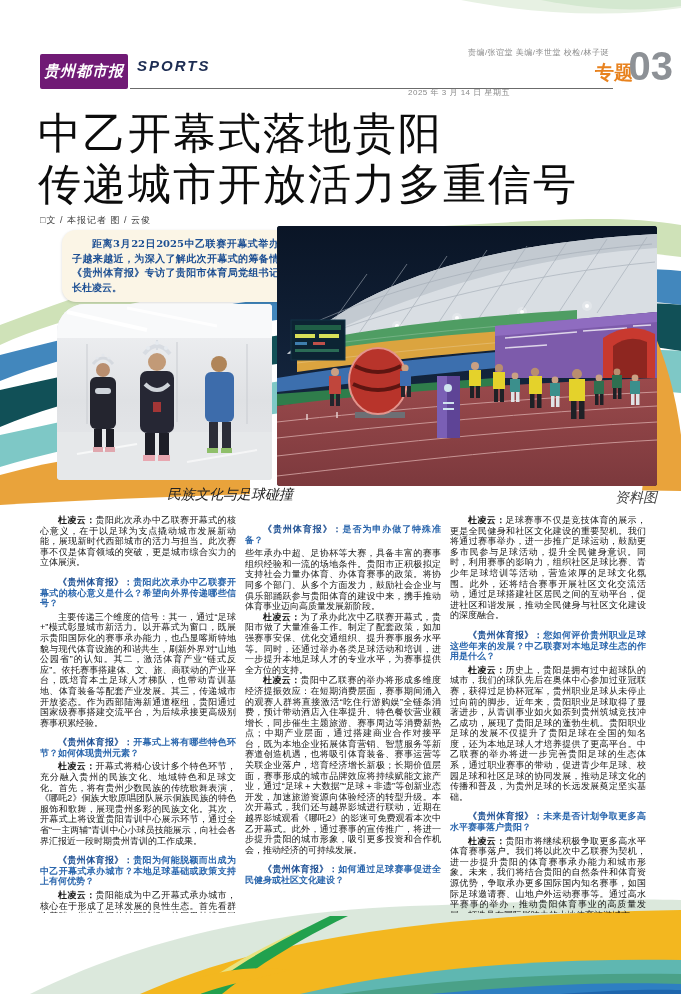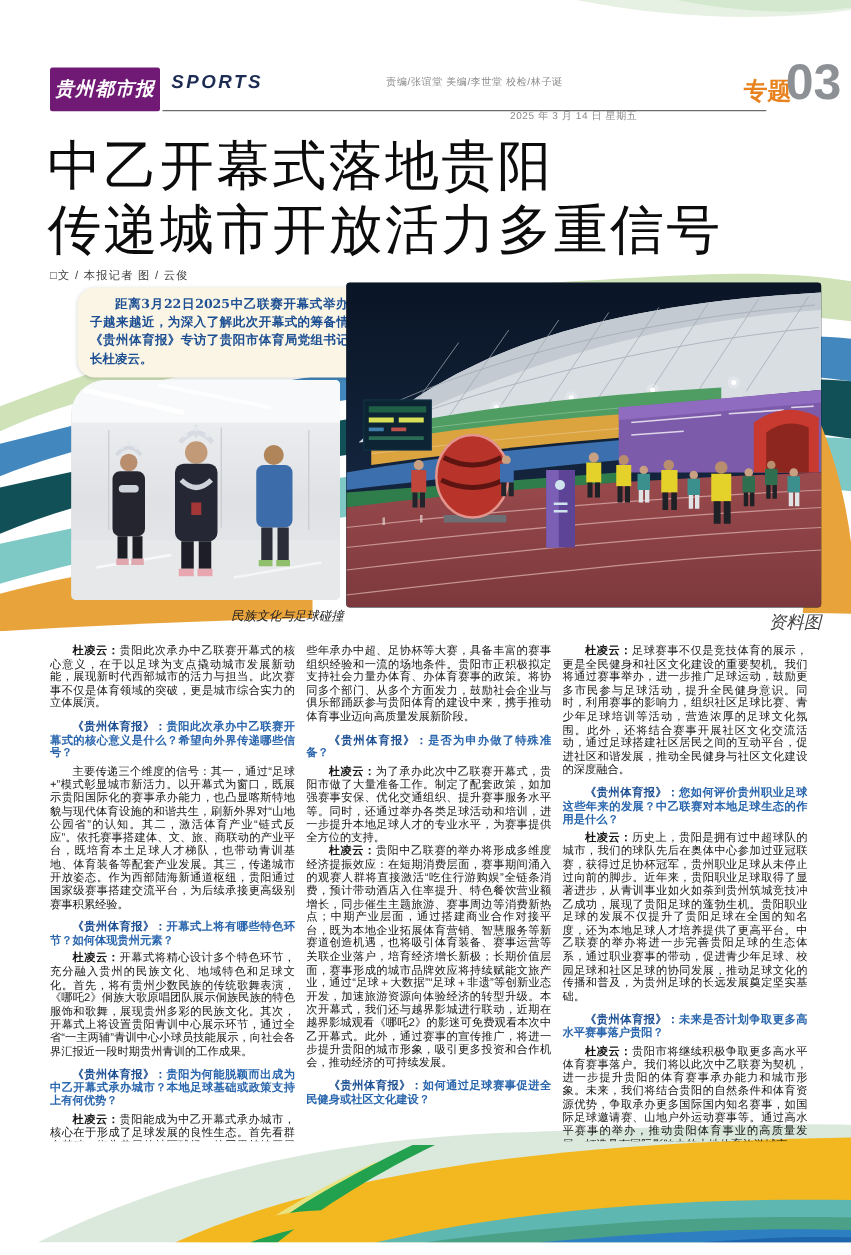--- a/index.html
+++ b/index.html
@@ -14,21 +14,21 @@
     position:absolute;left:40px;top:54px;width:88px;height:35px;
     background:#701a75;color:#fff;display:flex;align-items:center;justify-content:center;
     font-family:"DejaVu Serif",serif;font-style:italic;font-weight:700;font-size:15px;
     letter-spacing:1px;border-radius:2px;
   }
   .sports{
     position:absolute;left:137px;top:57px;
     font-style:italic;font-weight:900;font-size:15px;color:#1c2c52;letter-spacing:2px;
   }
   .header-rule{position:absolute;left:130px;top:88px;width:483px;height:1px;background:#6b6b6b;}
-  .credits{position:absolute;right:72px;top:60px;width:300px;text-align:left;
+  .credits{position:absolute;right:72px;top:47px;width:300px;text-align:right;
     font-size:8px;color:#8a8a8a;letter-spacing:.5px;}
   .dateline{position:absolute;right:72px;top:87px;width:300px;text-align:center;
     font-size:8px;color:#8a8a8a;letter-spacing:.5px;}
   .section-label{position:absolute;right:48px;top:60px;font-size:19px;font-weight:900;color:#e8821e;}
   .page-number{position:absolute;right:8px;top:44px;font-size:40px;font-weight:700;color:#8d9196;}
   
   .headline{position:absolute;left:38px;top:108px;z-index:3;
     font-weight:400;font-size:43px;line-height:51px;color:#0c0c0c;letter-spacing:2px;}
   .byline{position:absolute;left:40px;top:214px;z-index:3;font-size:9px;color:#3c3c3c;letter-spacing:1px;}
   
@@ -42,21 +42,21 @@
     padding:7px 10px;box-sizing:border-box;
   }
   .lead-box p{margin:0;font-size:10px;line-height:14.5px;color:#1d4f93;font-weight:700;
     text-indent:2em;text-align:justify;font-family:"DejaVu Serif",serif;}
   
   .photo-left{position:absolute;left:57px;top:304px;width:215px;height:176px;z-index:2;
     border-radius:28px 4px 4px 4px;overflow:hidden;background:#dcdee1;}
   .photo-right{position:absolute;left:277px;top:226px;width:380px;height:260px;z-index:2;
     border-radius:3px;overflow:hidden;background:#0b1626;}
   .caption-left{position:absolute;left:130px;top:486px;width:200px;text-align:center;z-index:2;
-    font-family:"DejaVu Serif",serif;font-style:italic;font-size:10px;color:#222;}
+    font-family:"DejaVu Serif",serif;font-style:italic;font-size:14px;color:#222;}
   .caption-right{position:absolute;left:557px;top:489px;width:100px;text-align:right;z-index:2;
     font-family:"DejaVu Serif",serif;font-style:italic;font-size:14px;color:#444;}
   
   .columns{position:absolute;left:40px;top:515px;width:606px;height:398px;z-index:1;}
   .col{position:absolute;top:0;width:196px;height:398px;overflow:hidden;}
   .col0{left:0;} .col1{left:205px;} .col2{left:410px;}
   .para{margin:0;font-size:9px;line-height:10.6px;color:#161616;text-align:justify;text-indent:2em;}
   .para.cont{text-indent:0;}
   .para b{font-weight:700;}
   .para.q{color:#2a66ad;font-weight:700;margin:9px 0 3px 0;font-family:"DejaVu Serif",serif;}
@@ -346,22 +346,22 @@
     <div class="col col0">
         <p class="para a"><b>杜凌云：</b>贵阳此次承办中乙联赛开幕式的核心意义，在于以足球为支点撬动城市发展新动能，展现新时代西部城市的活力与担当。此次赛事不仅是体育领域的突破，更是城市综合实力的立体展演。</p>
         <p class="para q"><b>《贵州体育报》：</b>贵阳此次承办中乙联赛开幕式的核心意义是什么？希望向外界传递哪些信号？</p>
         <p class="para a">主要传递三个维度的信号：其一，通过“足球+”模式彰显城市新活力。以开幕式为窗口，既展示贵阳国际化的赛事承办能力，也凸显喀斯特地貌与现代体育设施的和谐共生，刷新外界对“山地公园省”的认知。其二，激活体育产业“链式反应”。依托赛事搭建体、文、旅、商联动的产业平台，既培育本土足球人才梯队，也带动青训基地、体育装备等配套产业发展。其三，传递城市开放姿态。作为西部陆海新通道枢纽，贵阳通过国家级赛事搭建交流平台，为后续承接更高级别赛事积累经验。</p>
         <p class="para q"><b>《贵州体育报》：</b>开幕式上将有哪些特色环节？如何体现贵州元素？</p>
         <p class="para a"><b>杜凌云：</b>开幕式将精心设计多个特色环节，充分融入贵州的民族文化、地域特色和足球文化。首先，将有贵州少数民族的传统歌舞表演，《哪吒2》侗族大歌原唱团队展示侗族民族的特色服饰和歌舞，展现贵州多彩的民族文化。其次，开幕式上将设置贵阳青训中心展示环节，通过全省“一主两辅”青训中心小球员技能展示，向社会各界汇报近一段时期贵州青训的工作成果。</p>
         <p class="para q"><b>《贵州体育报》：</b>贵阳为何能脱颖而出成为中乙开幕式承办城市？本地足球基础或政策支持上有何优势？</p>
         <p class="para a"><b>杜凌云：</b>贵阳能成为中乙开幕式承办城市，核心在于形成了足球发展的良性生态。首先看群众基础，街头巷尾的社区球场、校园里持续开展的青少年联赛、周末火爆的业余足球赛，让这座城市始终涌动着对足球的热爱。再看硬件底气，奥体中心这</p>
       </div>
     <div class="col col1">
+        <p class="para q"><b>《贵州体育报》：</b>是否为申办做了特殊准备？</p>
         <p class="para cont">些年承办中超、足协杯等大赛，具备丰富的赛事组织经验和一流的场地条件。贵阳市正积极拟定支持社会力量办体育、办体育赛事的政策。将协同多个部门、从多个方面发力，鼓励社会企业与俱乐部踊跃参与贵阳体育的建设中来，携手推动体育事业迈向高质量发展新阶段。</p>
-        <p class="para q"><b>《贵州体育报》：</b>是否为申办做了特殊准备？</p>
         <p class="para a"><b>杜凌云：</b>为了承办此次中乙联赛开幕式，贵阳市做了大量准备工作。制定了配套政策，如加强赛事安保、优化交通组织、提升赛事服务水平等。同时，还通过举办各类足球活动和培训，进一步提升本地足球人才的专业水平，为赛事提供全方位的支持。</p>
         <p class="para a"><b>杜凌云：</b>贵阳中乙联赛的举办将形成多维度经济提振效应：在短期消费层面，赛事期间涌入的观赛人群将直接激活“吃住行游购娱”全链条消费，预计带动酒店入住率提升、特色餐饮营业额增长，同步催生主题旅游、赛事周边等消费新热点；中期产业层面，通过搭建商业合作对接平台，既为本地企业拓展体育营销、智慧服务等新赛道创造机遇，也将吸引体育装备、赛事运营等关联企业落户，培育经济增长新极；长期价值层面，赛事形成的城市品牌效应将持续赋能文旅产业，通过“足球＋大数据”“足球＋非遗”等创新业态开发，加速旅游资源向体验经济的转型升级。本次开幕式，我们还与越界影城进行联动，近期在越界影城观看《哪吒2》的影迷可免费观看本次中乙开幕式。此外，通过赛事的宣传推广，将进一步提升贵阳的城市形象，吸引更多投资和合作机会，推动经济的可持续发展。</p>
         <p class="para q"><b>《贵州体育报》：</b>如何通过足球赛事促进全民健身或社区文化建设？</p>
       </div>
     <div class="col col2">
         <p class="para a"><b>杜凌云：</b>足球赛事不仅是竞技体育的展示，更是全民健身和社区文化建设的重要契机。我们将通过赛事举办，进一步推广足球运动，鼓励更多市民参与足球活动，提升全民健身意识。同时，利用赛事的影响力，组织社区足球比赛、青少年足球培训等活动，营造浓厚的足球文化氛围。此外，还将结合赛事开展社区文化交流活动，通过足球搭建社区居民之间的互动平台，促进社区和谐发展，推动全民健身与社区文化建设的深度融合。</p>
         <p class="para q"><b>《贵州体育报》：</b>您如何评价贵州职业足球这些年来的发展？中乙联赛对本地足球生态的作用是什么？</p>
         <p class="para a"><b>杜凌云：</b>历史上，贵阳是拥有过中超球队的城市，我们的球队先后在奥体中心参加过亚冠联赛，获得过足协杯冠军，贵州职业足球从未停止过向前的脚步。近年来，贵阳职业足球取得了显著进步，从青训事业如火如荼到贵州筑城竞技冲乙成功，展现了贵阳足球的蓬勃生机。贵阳职业足球的发展不仅提升了贵阳足球在全国的知名度，还为本地足球人才培养提供了更高平台。中乙联赛的举办将进一步完善贵阳足球的生态体系，通过职业赛事的带动，促进青少年足球、校园足球和社区足球的协同发展，推动足球文化的传播和普及，为贵州足球的长远发展奠定坚实基础。</p>
         <p class="para q"><b>《贵州体育报》：</b>未来是否计划争取更多高水平赛事落户贵阳？</p>
         <p class="para a"><b>杜凌云：</b>贵阳市将继续积极争取更多高水平体育赛事落户。我们将以此次中乙联赛为契机，进一步提升贵阳的体育赛事承办能力和城市形象。未来，我们将结合贵阳的自然条件和体育资源优势，争取承办更多国际国内知名赛事，如国际足球邀请赛、山地户外运动赛事等。通过高水平赛事的举办，推动贵阳体育事业的高质量发展，打造具有国际影响力的山地体育旅游城市。</p>

